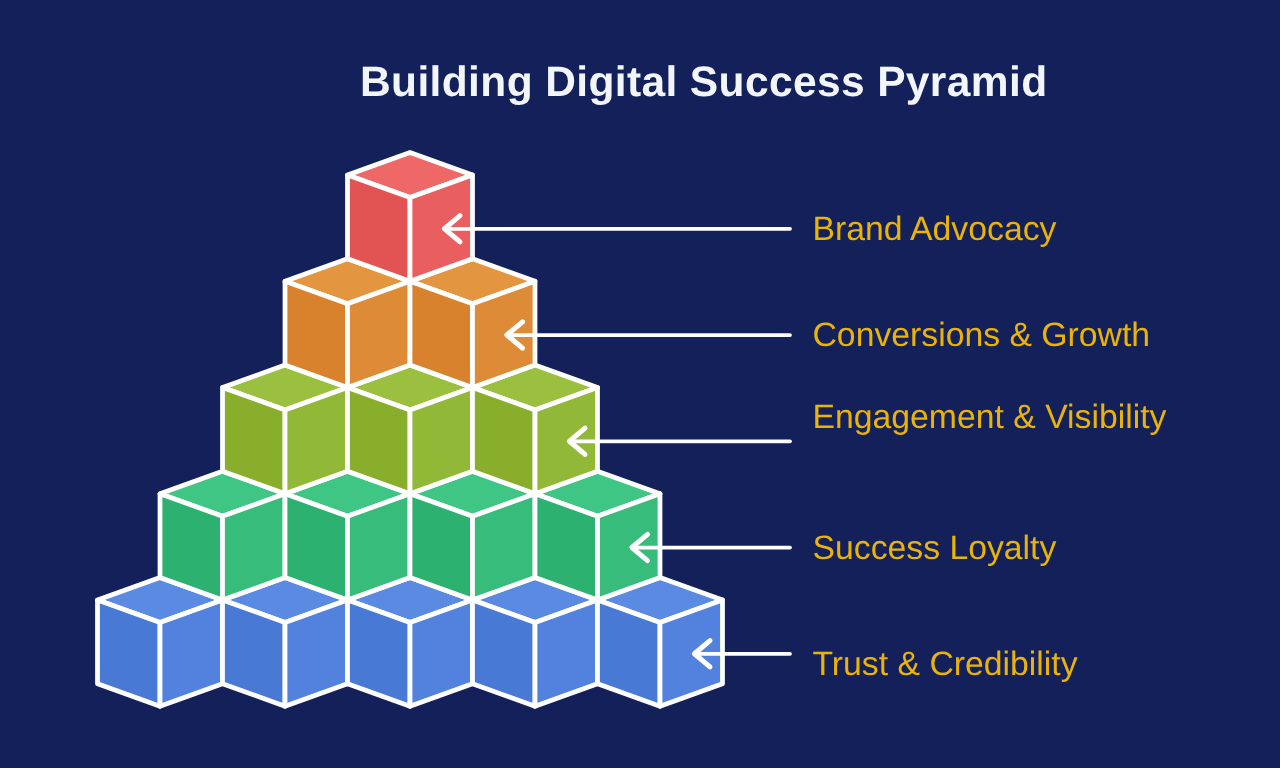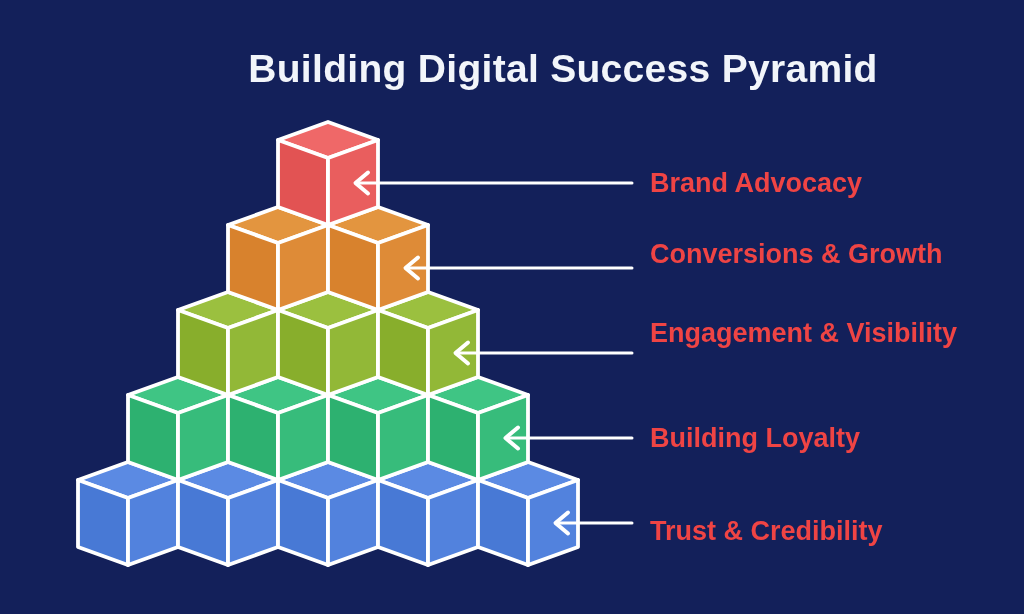--- a/index.html
+++ b/index.html
@@ -11,40 +11,40 @@
     overflow: hidden;
     font-family: "Liberation Sans", sans-serif;
   }
   .title {
     position: absolute;
     left: 563px;
     top: 47px;
     transform: translateX(-50%);
     margin: 0;
     white-space: nowrap;
-    font-size: 39px;
+    font-size: 34px;
     font-weight: bold;
     letter-spacing: 0.3px;
     color: #f2f5fa;
   }
   #pyramid-svg {
     position: absolute;
     left: 0; top: 0;
     width: 1024px;
     height: 614px;
   }
   .label {
     position: absolute;
     left: 650px;
     height: 34px;
     line-height: 34px;
     white-space: nowrap;
     font-size: 27px;
-    font-weight: 700;
-    color: #ef4444;
+    font-weight: 400;
+    color: #eab308;
   }
 </style>
 </head>
 <body>
 
 <div class="canvas">
   <h1 class="title">Building Digital Success Pyramid</h1>
 
   <svg id="pyramid-svg" viewBox="0 0 1024 614" xmlns="http://www.w3.org/2000/svg">
       <g>
@@ -149,18 +149,18 @@
         <polyline points="518,427.5 505.5,438 518,448.5" fill="none" stroke="#ffffff" stroke-width="4" stroke-linecap="round" stroke-linejoin="round"></polyline>
       </g>
       <g>
         <line x1="556" y1="523" x2="632" y2="523" stroke="#ffffff" stroke-width="3" stroke-linecap="round"></line>
         <polyline points="568,512.5 555.5,523 568,533.5" fill="none" stroke="#ffffff" stroke-width="4" stroke-linecap="round" stroke-linejoin="round"></polyline>
       </g>
     </svg>
 
   <div>
     <div class="label" style="top:166px">Brand Advocacy</div>
-    <div class="label" style="top:237px">Conversions &amp; Growth</div>
+    <div class="label" style="top:251px">Conversions &amp; Growth</div>
     <div class="label" style="top:316px">Engagement &amp; Visibility</div>
-    <div class="label" style="top:421px">Building Loyalty</div>
+    <div class="label" style="top:421px">Success Loyalty</div>
     <div class="label" style="top:514px">Trust &amp; Credibility</div>
   </div>
 </div>
 
 </body></html>

